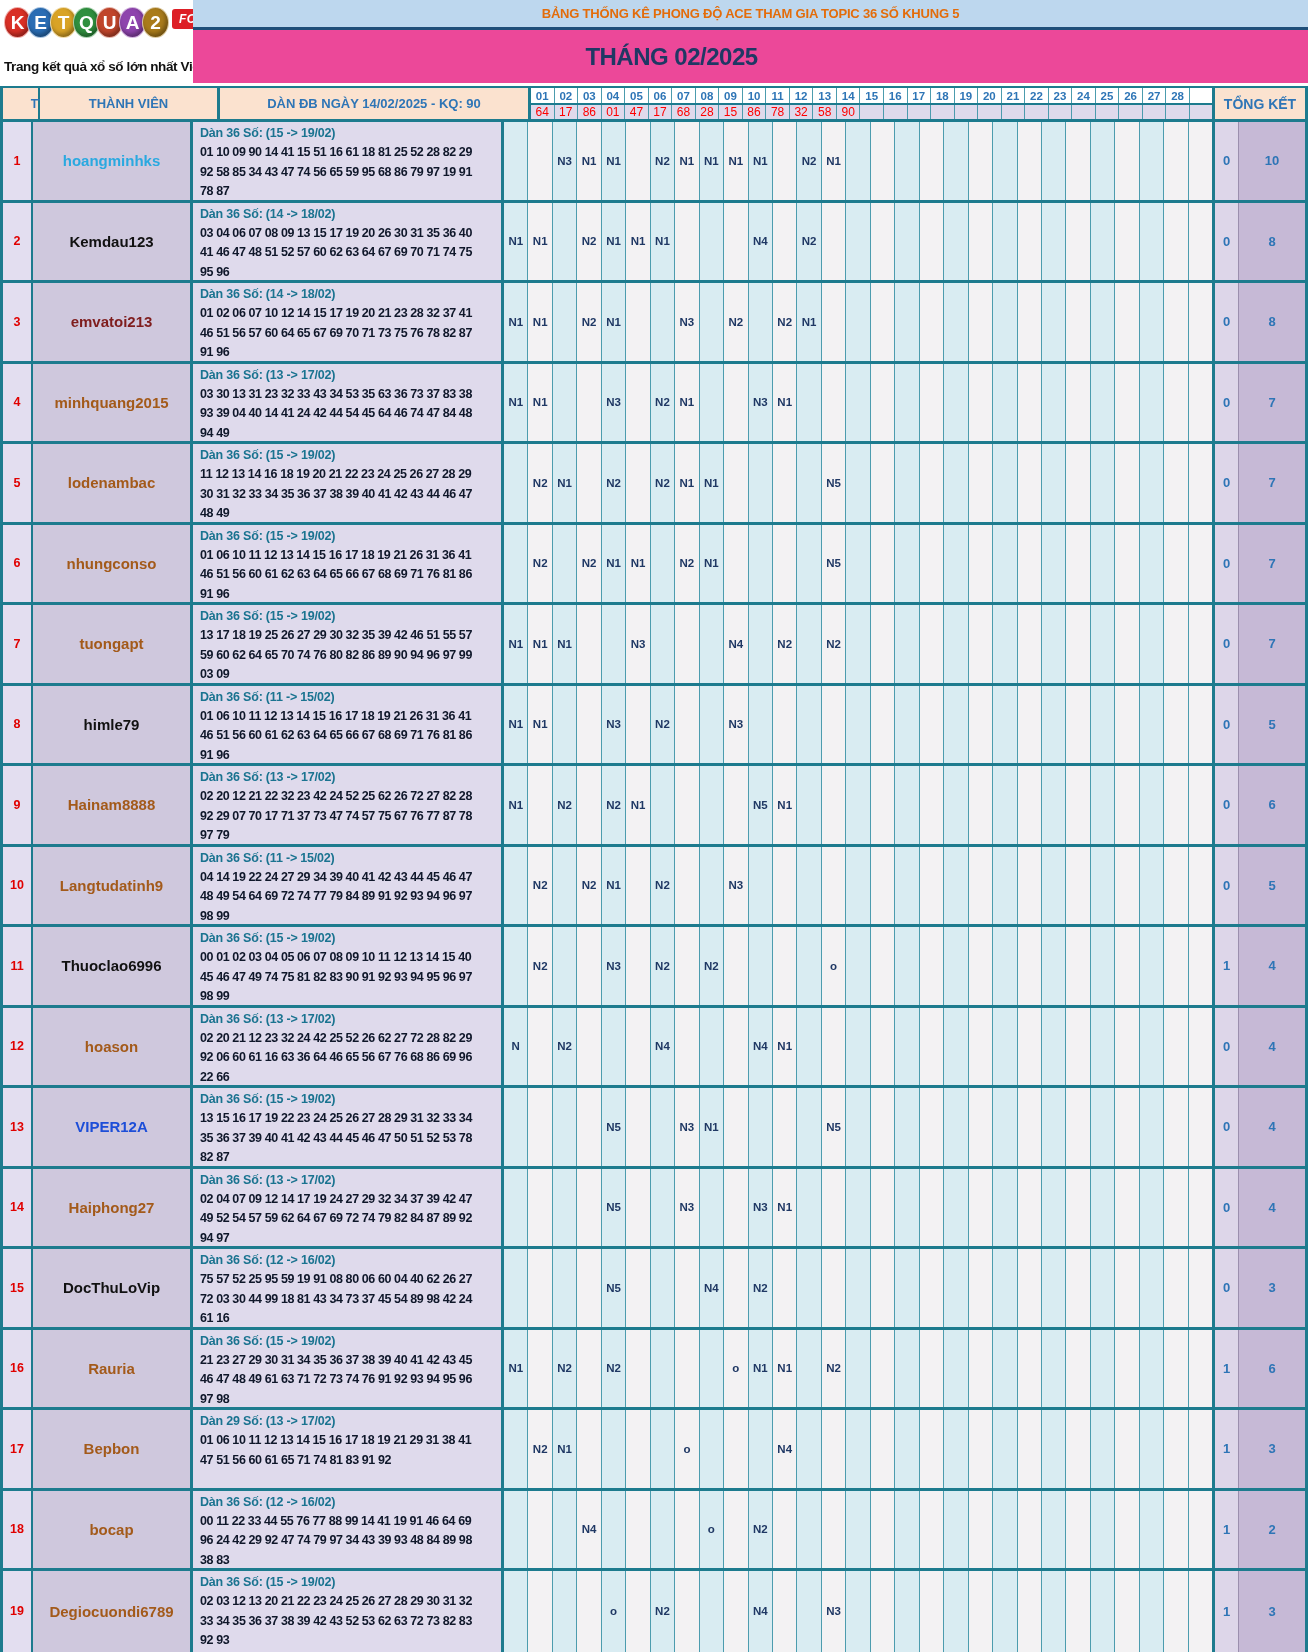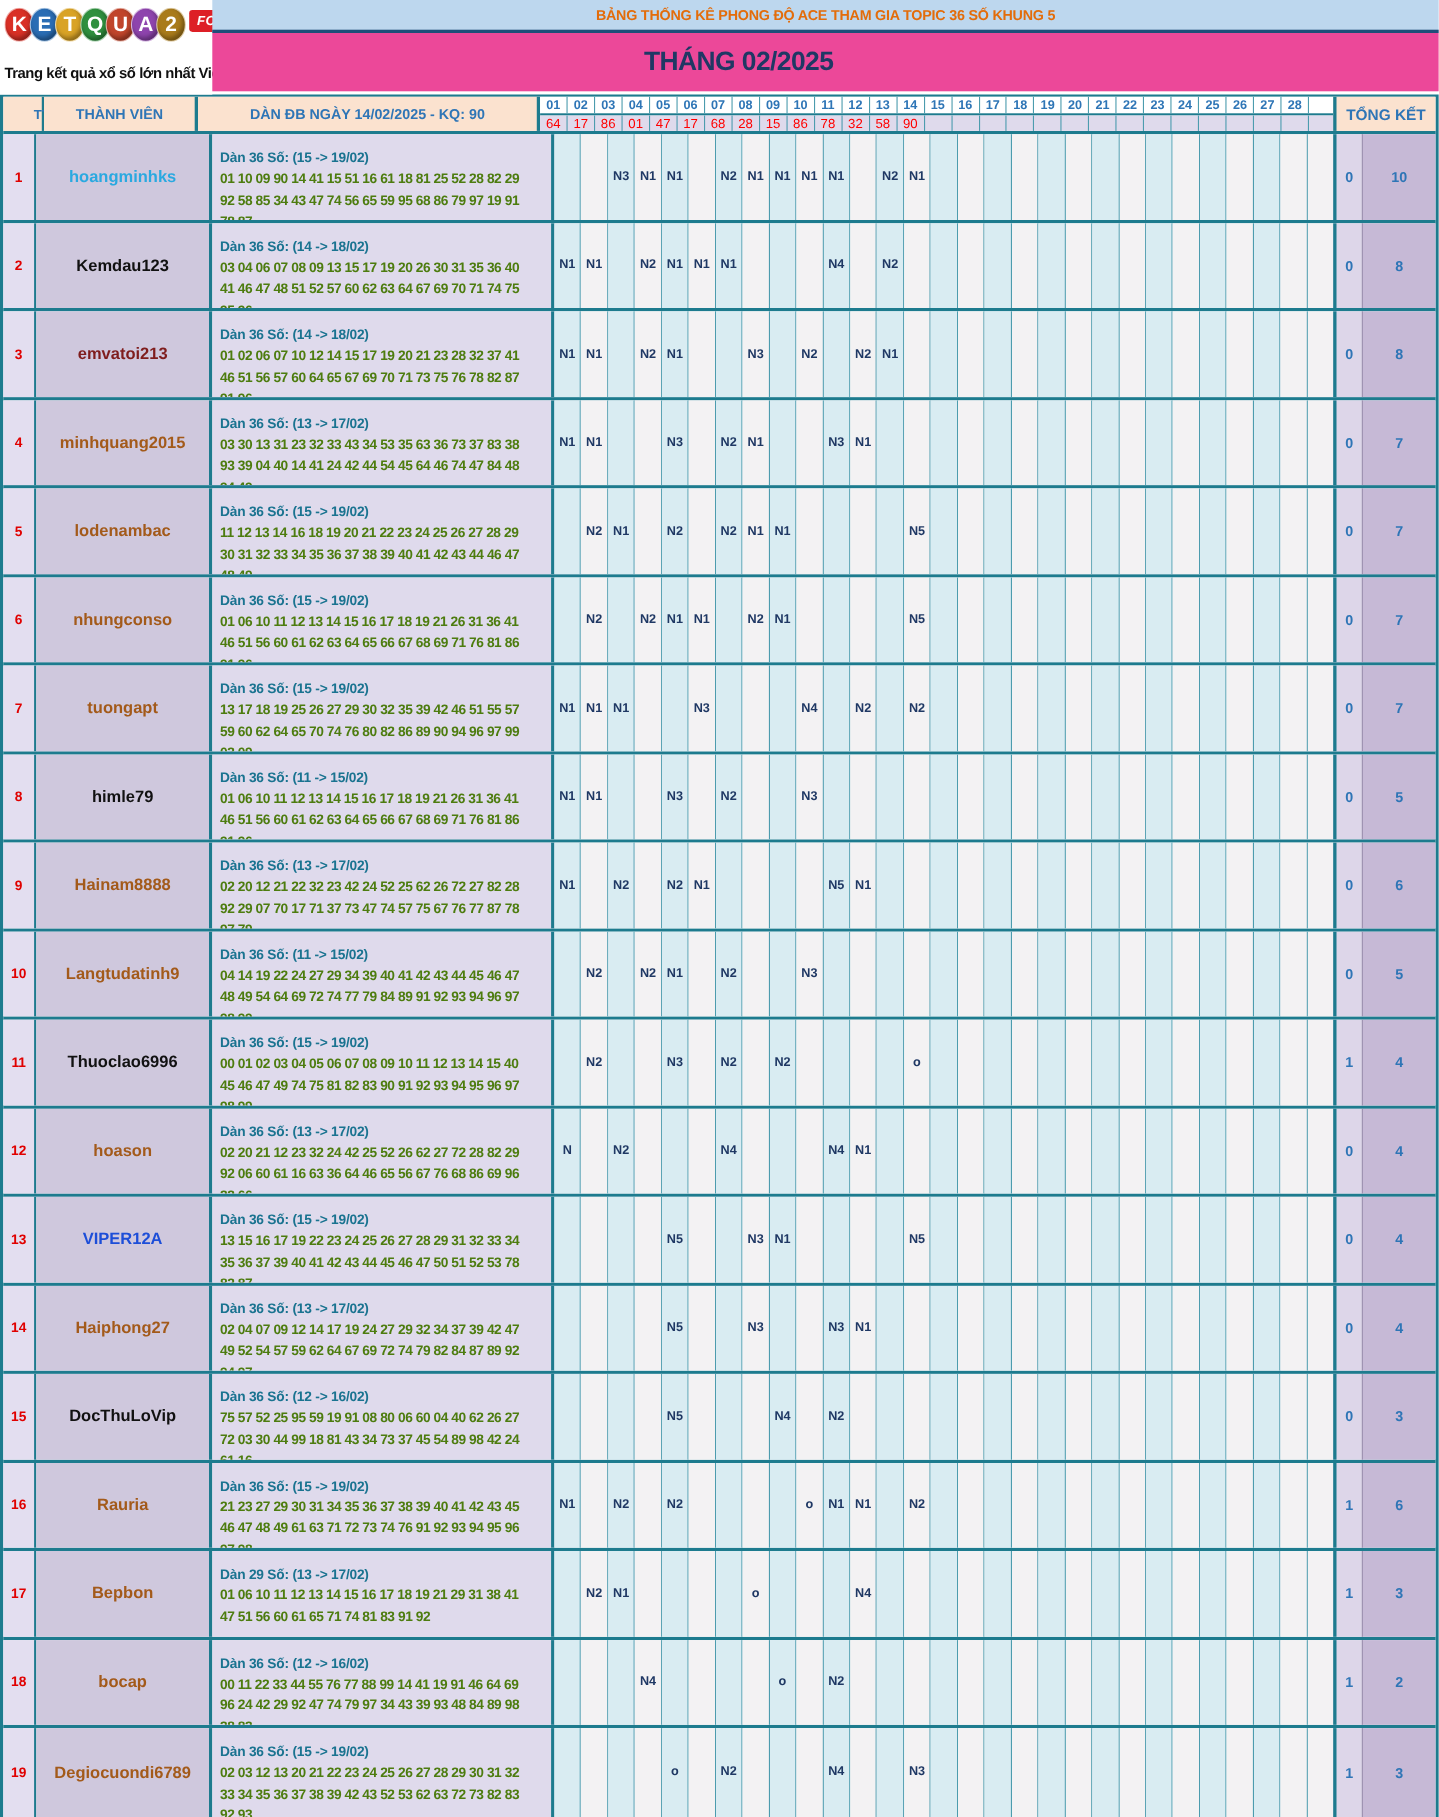--- a/index.html
+++ b/index.html
@@ -23,42 +23,42 @@
             display:flex; align-items:center; justify-content:center;
             color:#e36c0a; font-weight:bold; font-size:13px; letter-spacing:-0.2px; }
   .month { height:53px; background:#ec4899; display:flex; align-items:center; justify-content:center;
            padding-right:158px; color:#1f3864; font-weight:bold; font-size:24px; letter-spacing:-0.5px; }
 
   
   .sheet { border:3px solid #1d7b8e; border-top:2px solid #1d7b8e; }
   .thead { display:flex; height:34px; border-bottom:3px solid #1d7b8e; }
   .th { background:#fbe2cf; color:#2e75b6; font-weight:bold; display:flex; align-items:center; justify-content:center; }
   .h-tt { width:30px; font-size:12px; border-right:2px solid #1d7b8e;padding-left:35px; }
-  .h-member { width:140px; font-size:13px; border-right:3px solid #1d7b8e; }
+  .h-member { width:180px; font-size:13px; border-right:3px solid #1d7b8e; }
   .h-dan { width:311px; font-size:13px; border-right:3px solid #1d7b8e; }
   .days-block { flex:1; display:flex; flex-direction:column; }
   .day-row { height:18px; display:flex; background:#fff; border-bottom:2px solid #1d7b8e; }
   .kq-row { height:14px; display:flex; background:#dfdaec; }
   .day-cell { flex:1; display:flex; align-items:center; justify-content:center;
               color:#2e75b6; font-weight:bold; font-size:11.5px; border-right:1px solid #4c9cae; }
   .kq-cell { flex:1; display:flex; align-items:center; justify-content:center;
              color:#ff0000; font-weight:normal; font-size:12px; border-right:1px solid #4c9cae; }
   .sp { flex:0 0 22px; border-right:none; }
   .h-tk { width:93px; font-size:14px; border-left:3px solid #1d7b8e; }
 
   
   .row { display:flex; height:80.5px; border-bottom:3px solid #1d7b8e; }
   .row:last-child { border-bottom:none; }
   .c-tt { width:30px; background:#e3def0; color:#e00000; font-weight:bold; font-size:12.5px;
           display:flex; align-items:center; justify-content:center; border-right:2px solid #1d7b8e; }
   .c-member { width:160px; background:#cfc8dd; display:flex; align-items:center; justify-content:center;
               font-weight:bold; font-size:15px; border-right:3px solid #1d7b8e; text-align:center; }
-  .c-dan { width:311px; background:#dfdaec; border-right:3px solid #1d7b8e; padding:12px 4px 0 7px; overflow:hidden; }
+  .c-dan { width:311px; background:#dfdaec; border-right:3px solid #1d7b8e; padding:2px 4px 0 7px; overflow:hidden; }
   .dan-label { color:#1a7390; font-size:12.5px; font-weight:bold; line-height:19px; letter-spacing:-0.2px; }
-  .dan-lines { color:#4d7c0f; font-size:12.5px; font-weight:bold; line-height:19.5px; white-space:pre-line; letter-spacing:-0.4px; }
+  .dan-lines { color:#0f172a; font-size:12.5px; font-weight:bold; line-height:19.5px; white-space:pre-line; letter-spacing:-0.4px; }
   .grid-area { flex:1; display:flex; }
   .g { flex:1; display:flex; align-items:center; justify-content:center;
        color:#1f3864; font-weight:bold; font-size:11.5px; border-right:1px solid #4c9cae; }
   .g.odd { background:#d9ecf2; }
   .g.even { background:#f3f2f3; }
   .g.sp { background:#f3f2f3; border-right:none; }
   .c-tk1 { width:26px; background:#ddd6e9; color:#2e75b6; font-weight:bold; font-size:13px;
            display:flex; align-items:center; justify-content:center; border-left:3px solid #1d7b8e; }
   .c-tk2 { width:67px; background:#c6b9d6; color:#2e75b6; font-weight:bold; font-size:13px;
            display:flex; align-items:center; justify-content:center; border-left:1px solid #9b8fae; }

